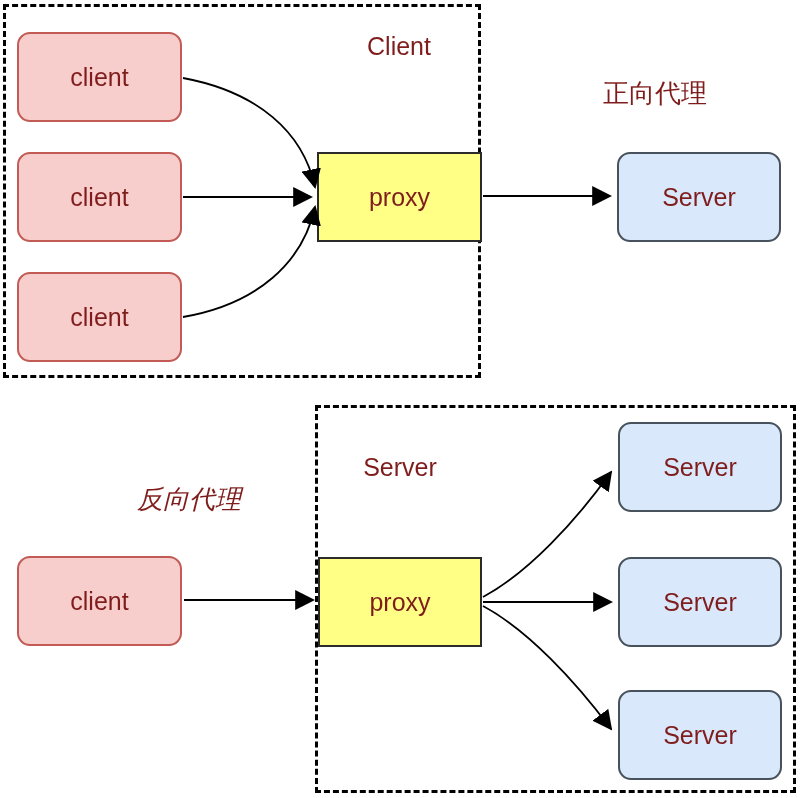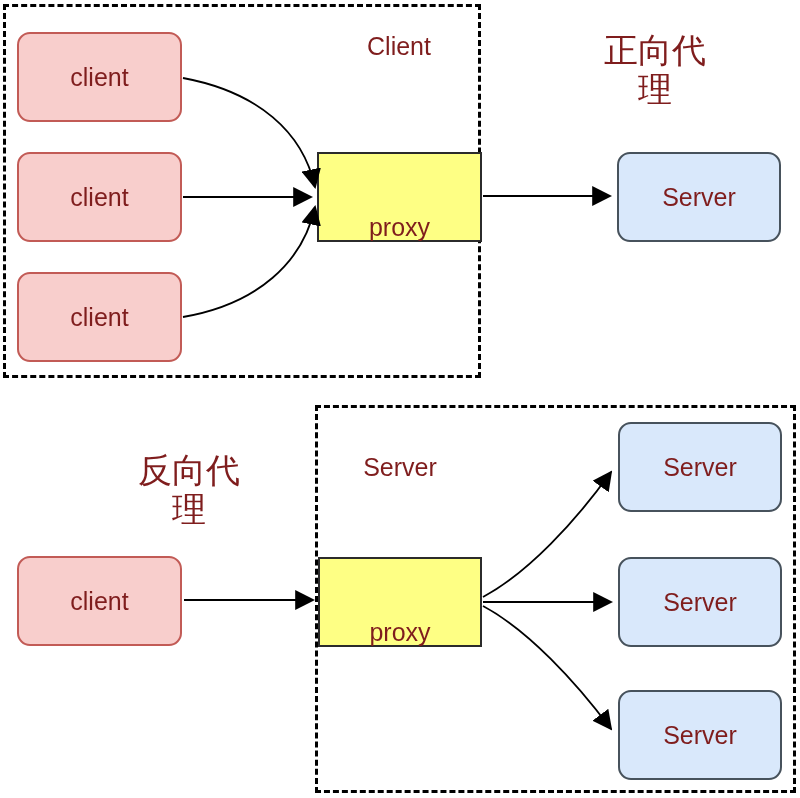--- a/index.html
+++ b/index.html
@@ -23,26 +23,25 @@
   }
   .server-node {
     background:var(--server-fill,#d9e8fb);
     border:2px solid var(--server-stroke,#47525c);
     border-radius:13px;
   }
   .proxy-node {
     background:var(--proxy-fill,#feff84);
     border:2px solid var(--proxy-stroke,#2b2b2b);
     border-radius:0;
-    align-items:flex-end;
   }
   .label {
     position:absolute; font-size:25px; text-align:center; z-index:2; line-height:1.15;
   }
-  .title-cn { font-size:34px; }
+  .title-cn { font-size:26px;margin-top:48px; }
   .arrows {
     position:absolute; left:0; top:0; width:800px; height:798px;
     z-index:3; pointer-events:none;
   }
   .arrow-path {
     fill:none; stroke:var(--arrow,#000); stroke-width:1.8px;
   }
   .arrow-head { fill:var(--arrow,#000); }
 </style>
 </head>
@@ -85,21 +84,21 @@
   </div>
 
   <div class="node proxy-node" style="left:317px; top:152px; width:165px; height:90px;">
     <span>proxy</span>
   </div>
 
   <div class="node server-node" style="left:617px; top:152px; width:164px; height:90px;">
     <span>Server</span>
   </div>
 
-  <div class="label title-cn" style="left:127px; top:451px; width:124px;">反向代理</div>
+  <div class="label title-cn" style="left:127px; top:437px; width:124px;font-style:italic;">反向代理</div>
 
   <div class="dashed-box" style="left:315px; top:405px; width:481px; height:388px;"></div>
 
   <div class="label" style="left:340px; top:453px; width:120px;">Server</div>
 
   <div class="node client-node" style="left:17px; top:556px; width:165px; height:90px;">
     <span>client</span>
   </div>
 
   <div class="node proxy-node" style="left:318px; top:557px; width:164px; height:90px;">

